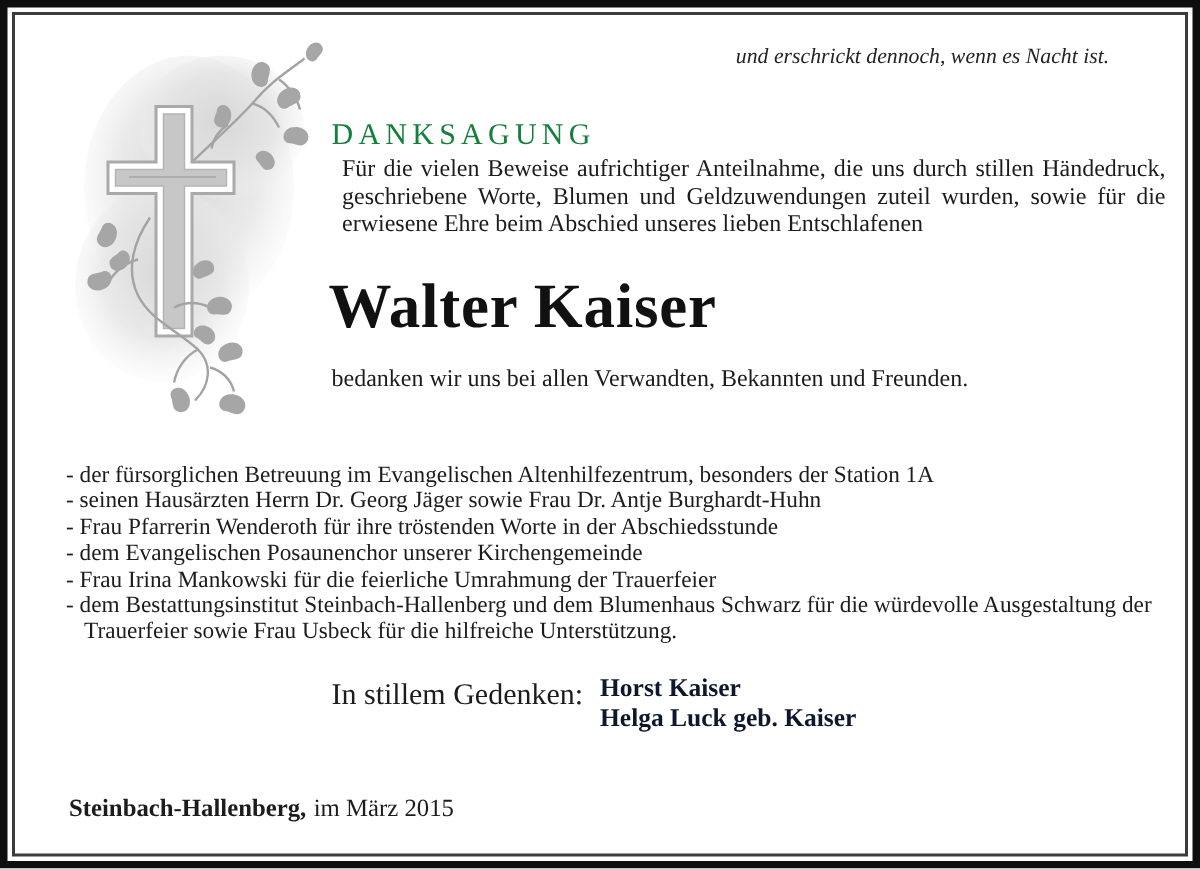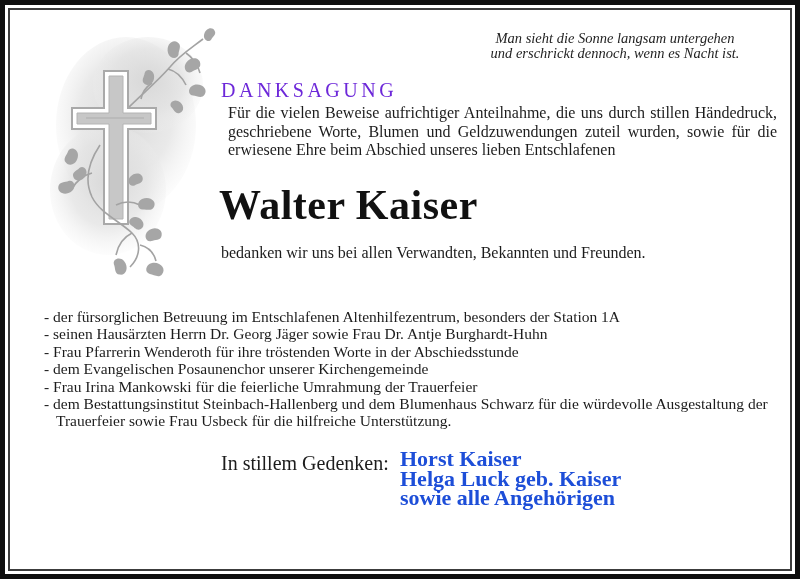--- a/index.html
+++ b/index.html
@@ -27,21 +27,21 @@
     font-style: italic;
     font-size: 14.5px; line-height: 14.5px;
     text-align: center;
     color: #232323;
   }
 
   .type-heading {
     left: 216px; top: 74px;
     font-size: 20px;
     letter-spacing: 3.5px;
-    color: #6d28d9;
+    color: #15803d;
   }
 
   .intro {
     left: 223px; top: 99px; width: 549px;
     font-size: 16px; line-height: 18.6px;
     text-align: justify;
   }
 
   .deceased-name {
     left: 214px; top: 178px;
@@ -69,23 +69,23 @@
     padding-left: 12px;
     text-indent: -12px;
   }
 
   .memorial-label {
     left: 216px; top: 447px;
     font-size: 20px;
   }
   .memorial-names {
     left: 395px; top: 444px;
-    font-size: 22px; font-weight: bold;
+    font-size: 17px; font-weight: bold;
     line-height: 19.5px;
-    color: #1d4ed8;
+    color: #0f172a;
     font-family: Liberation Serif, serif;
   }
 
   .footer-line {
     left: 41px; top: 524px;
     font-size: 16.5px;
   }
   .footer-place { font-weight: bold; }
   .footer-date { margin-left: 5px; }
 </style>
@@ -146,42 +146,43 @@
       <use href="#leafShape" transform="translate(102,162) rotate(20) scale(0.9)"></use>
       <use href="#leafShape" transform="translate(114,184) rotate(45)"></use>
       <use href="#leafShape" transform="translate(108,202) rotate(80) scale(0.9)"></use>
       <use href="#leafShape" transform="translate(120,216) rotate(30)"></use>
       <use href="#leafShape" transform="translate(96,246) rotate(120)"></use>
       <use href="#leafShape" transform="translate(124,248) rotate(60) scale(1.05)"></use>
     </g>
   </svg>
 
   <div class="abs epigraph">
-    <div>Man sieht die Sonne langsam untergehen</div>
     <div>und erschrickt dennoch, wenn es Nacht ist.</div>
   </div>
 
   <div class="abs type-heading">DANKSAGUNG</div>
 
   <div class="abs intro">Für die vielen Beweise aufrichtiger Anteilnahme, die uns durch stillen Händedruck, geschriebene Worte, Blumen und Geldzuwendungen zuteil wurden, sowie für die erwiesene Ehre beim Abschied unseres lieben Entschlafenen</div>
 
   <div class="abs deceased-name">Walter Kaiser</div>
 
   <div class="abs thanks-line">bedanken wir uns bei allen Verwandten, Bekannten und Freunden.</div>
 
 
   <div class="abs thanks-list">
-    <div class="thanks-item">- der fürsorglichen Betreuung im Entschlafenen Altenhilfezentrum, besonders der Station 1A</div>
+    <div class="thanks-item">- der fürsorglichen Betreuung im Evangelischen Altenhilfezentrum, besonders der Station 1A</div>
     <div class="thanks-item">- seinen Hausärzten Herrn Dr. Georg Jäger sowie Frau Dr. Antje Burghardt-Huhn</div>
     <div class="thanks-item">- Frau Pfarrerin Wenderoth für ihre tröstenden Worte in der Abschiedsstunde</div>
     <div class="thanks-item">- dem Evangelischen Posaunenchor unserer Kirchengemeinde</div>
     <div class="thanks-item">- Frau Irina Mankowski für die feierliche Umrahmung der Trauerfeier</div>
     <div class="thanks-item">- dem Bestattungsinstitut Steinbach-Hallenberg und dem Blumenhaus Schwarz für die würdevolle Ausgestaltung der Trauerfeier sowie Frau Usbeck für die hilfreiche Unterstützung.</div>
   </div>
 
   <div class="abs memorial-label">In stillem Gedenken:</div>
   <div class="abs memorial-names">
     <div>Horst Kaiser</div>
     <div>Helga Luck geb. Kaiser</div>
-    <div>sowie alle Angehörigen</div>
   </div>
 
+  <div class="abs footer-line">
+    <span class="footer-place">Steinbach-Hallenberg,</span><span class="footer-date">im März 2015</span>
+  </div>
 </div>
 
 </body></html>

